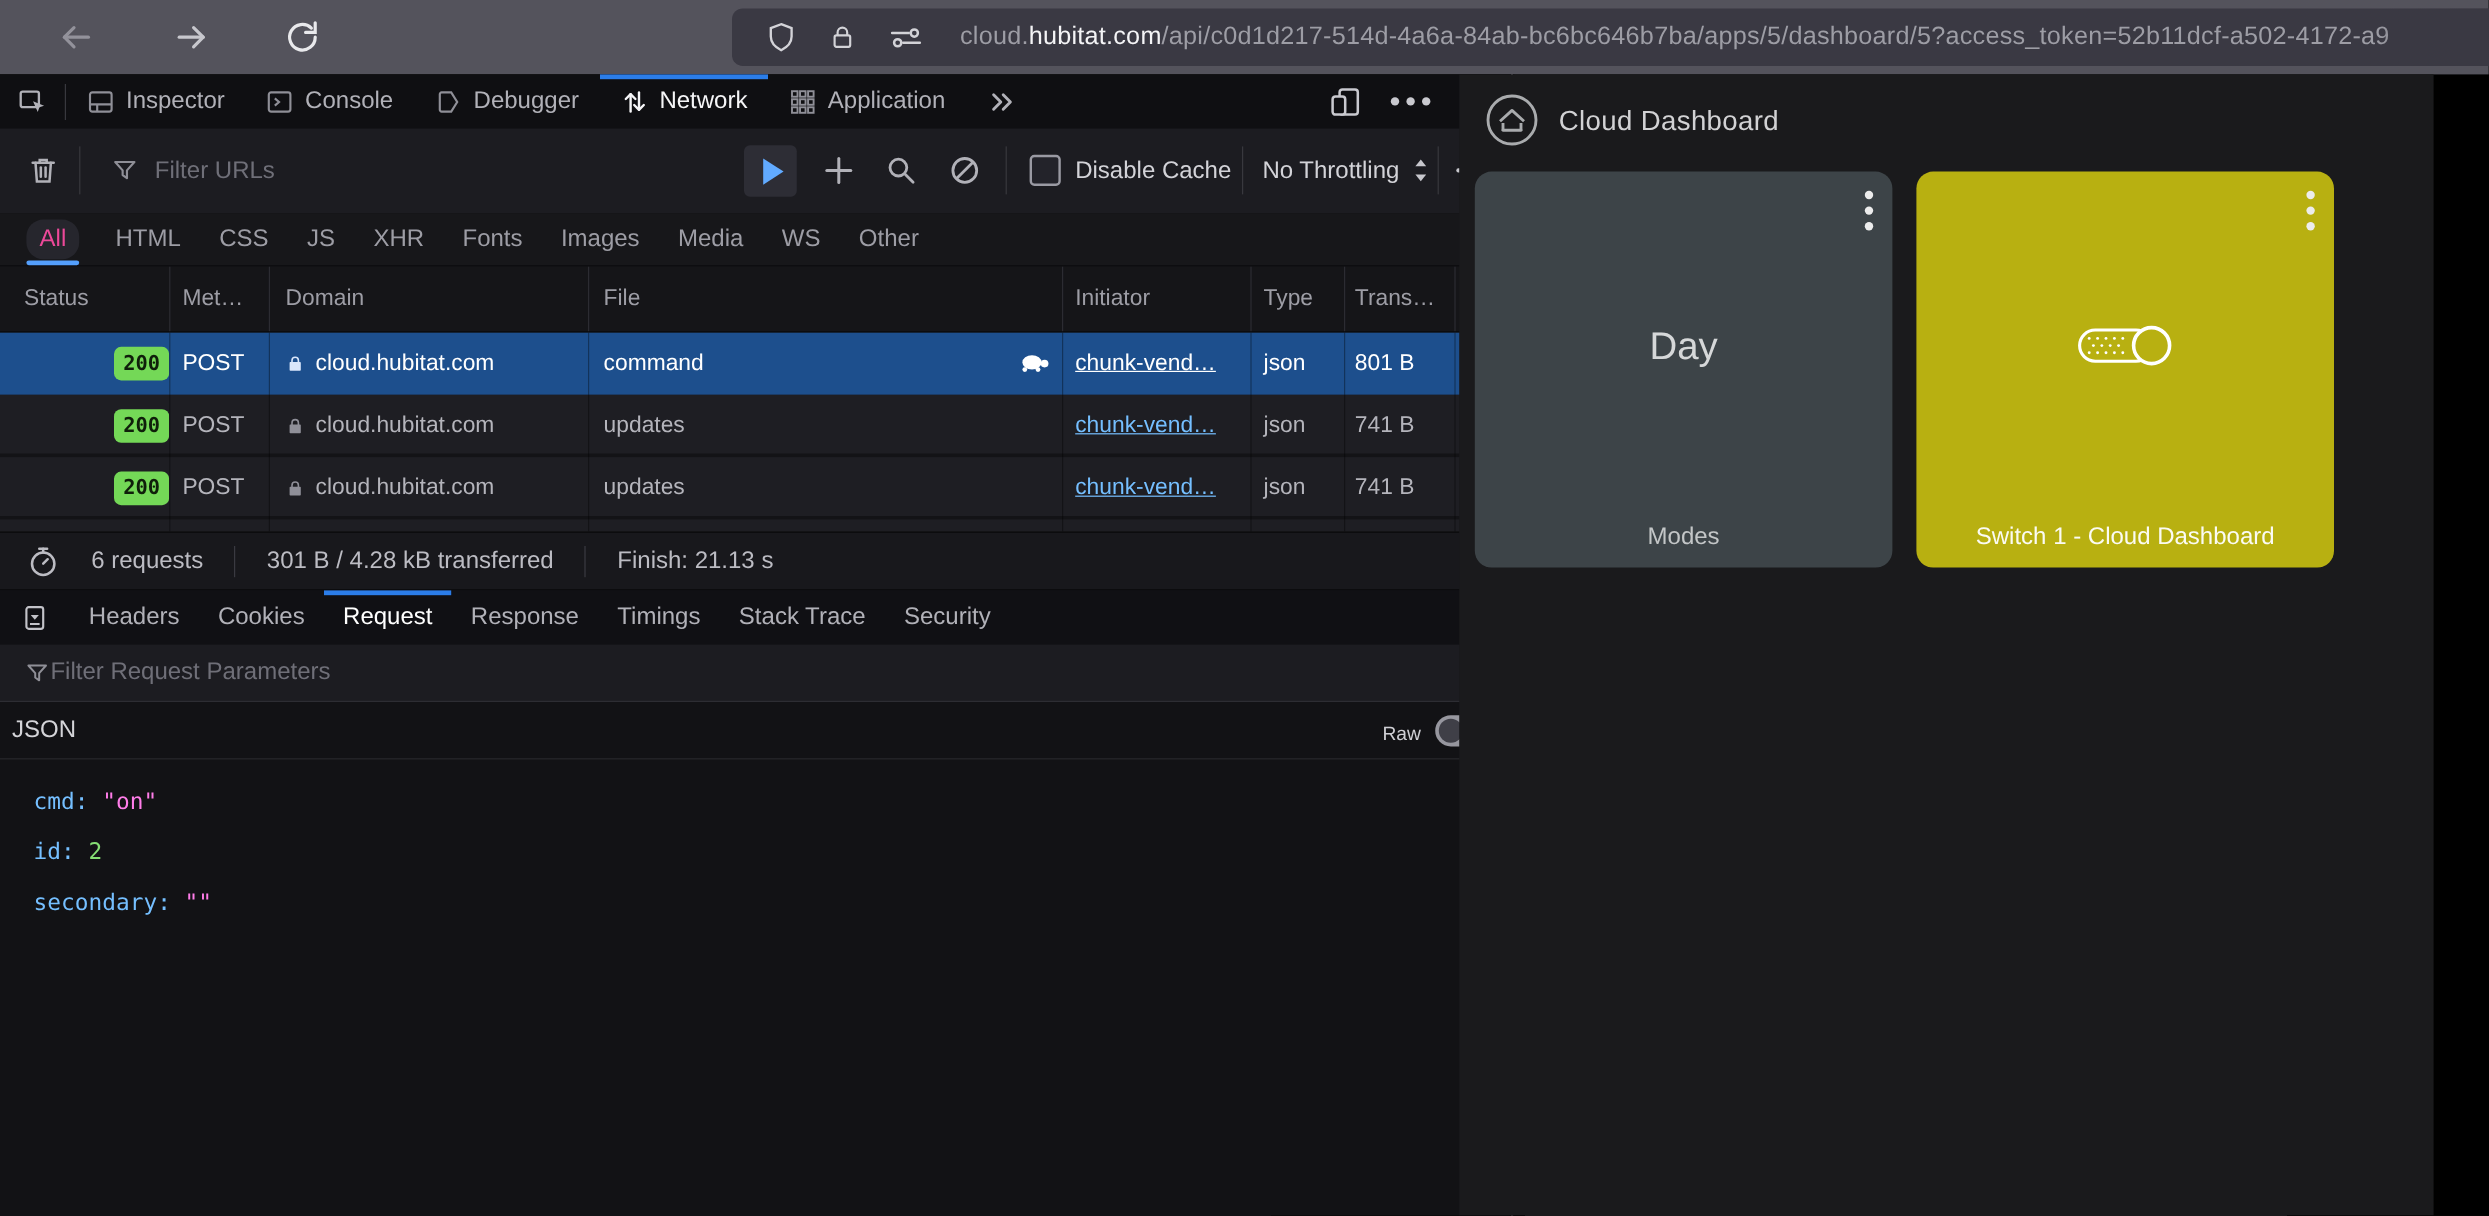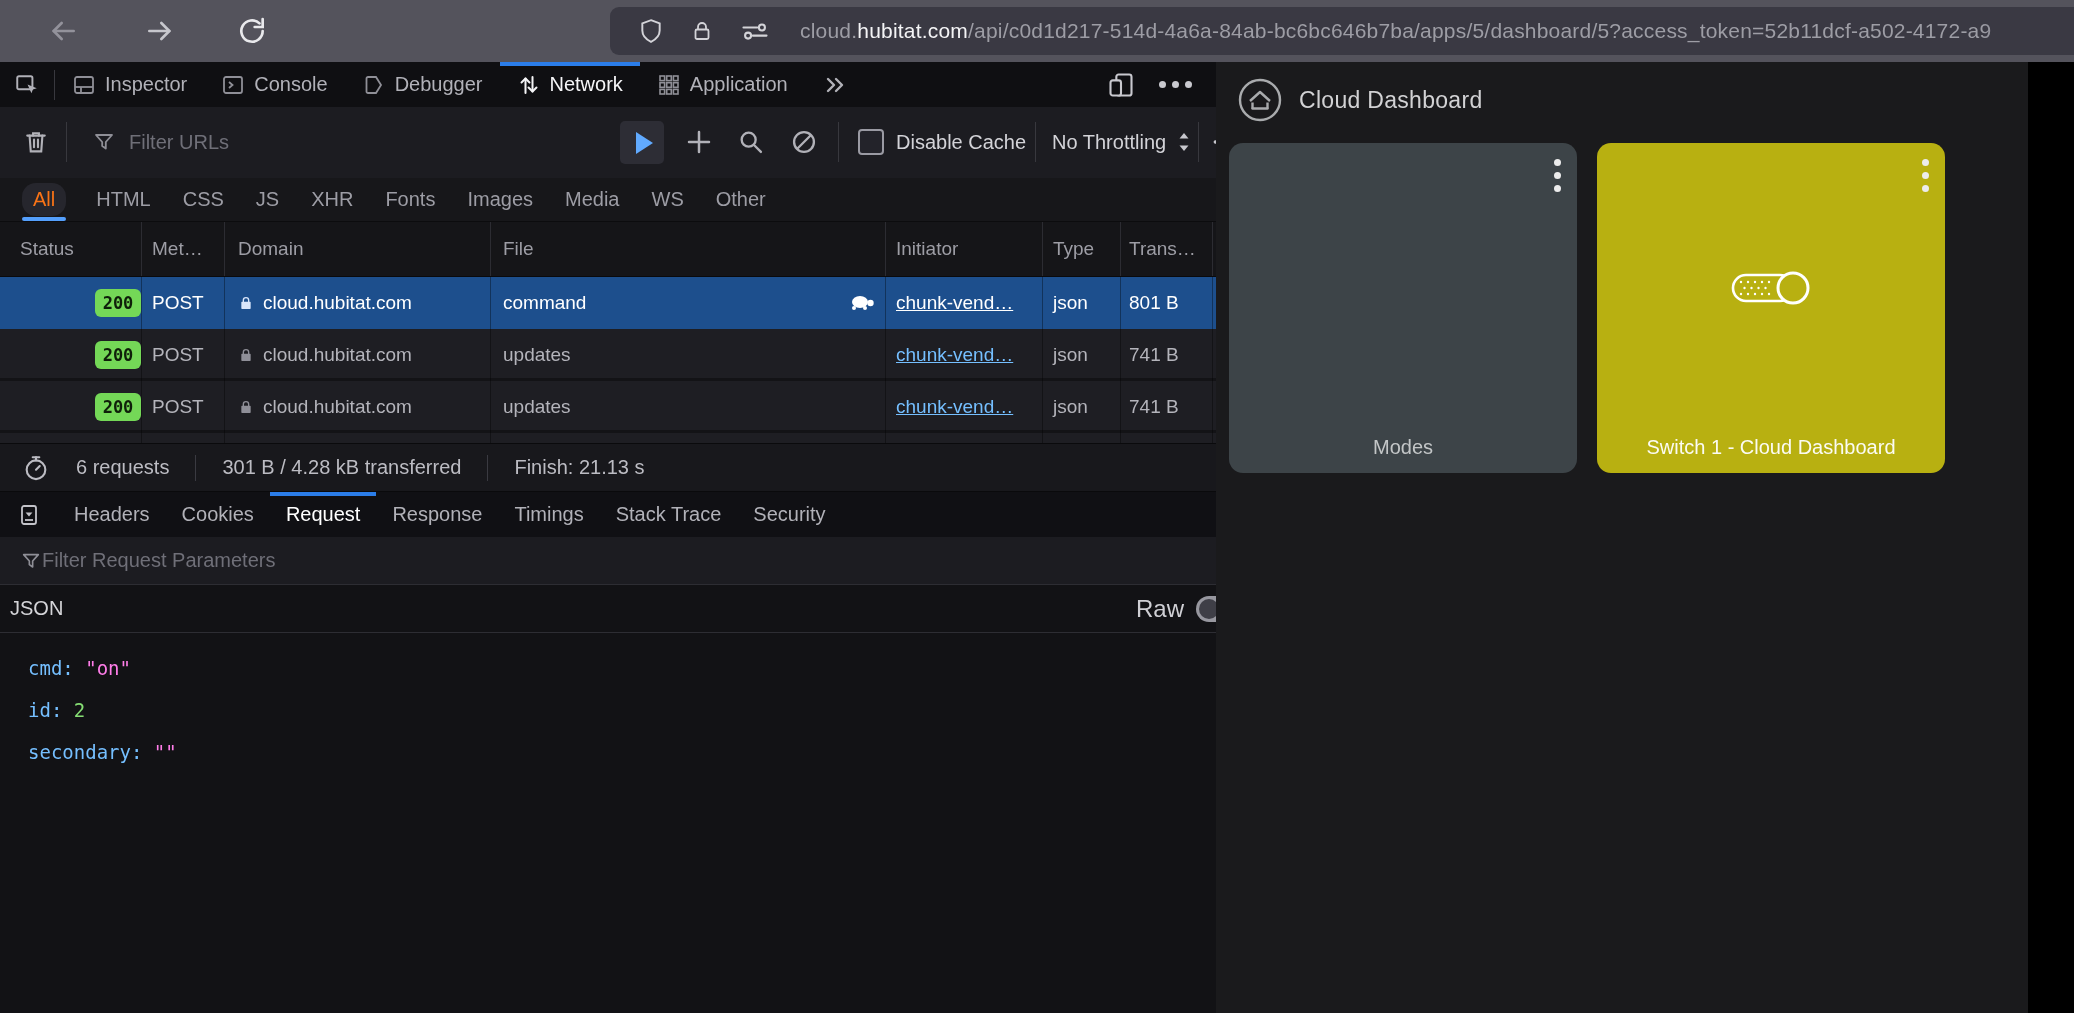--- a/index.html
+++ b/index.html
@@ -55,21 +55,21 @@
   .play-tri{width:0;height:0;border-left:17px solid #61aaff;border-top:11px solid transparent;border-bottom:11px solid transparent;margin-left:4px;}
   .checkbox{width:22px;height:22px;border:2px solid #9a9aa3;border-radius:4px;background:#23232a;}
   .nt-label{font-size:20px;color:#d3d3d8;margin-left:12px;}
   .throttle{font-size:20px;color:#d3d3d8;display:flex;align-items:center;gap:10px;}
 
   
   .net-filters{position:absolute;left:0;top:116px;width:1258px;height:44px;background:#17171a;
                display:flex;align-items:center;gap:28px;padding-left:22px;box-sizing:border-box;
                font-size:20px;color:#9d9da5;border-bottom:1px solid #0c0c0e;}
   .ftab{position:relative;padding:5px 2px;}
-  .ftab.active{color:#f97316;background:#26262d;border-radius:14px;padding:5px 11px;}
+  .ftab.active{color:#ec4899;background:#26262d;border-radius:14px;padding:5px 11px;}
   .ftab.active::after{content:"";position:absolute;left:0;right:0;bottom:-5px;height:4px;background:#549ffc;border-radius:2px;}
 
   
   .net-table{position:absolute;left:0;top:160px;width:1258px;height:221px;overflow:hidden;}
   .tgrid{display:grid;grid-template-columns:141px 83px 266px 395px 157px 78px 92px 1fr;}
   .thead{height:54px;background:#151518;color:#9d9da5;font-size:19px;border-bottom:1px solid #0a0a0c;}
   .thead .c{border-left:1px solid #2c2c32;}
   .thead .c:first-child{border-left:none;}
   .c{display:flex;align-items:center;padding-left:10px;overflow:hidden;white-space:nowrap;box-sizing:border-box;}
   .c-status{padding-left:20px;}
@@ -103,21 +103,21 @@
   .dtab.active::before{content:"";position:absolute;left:0;top:0;right:0;height:4px;background:#2b7de9;}
 
   
   .param-filter{position:absolute;left:0;top:475px;width:1258px;height:48px;background:#1c1c21;
                 display:flex;align-items:center;padding-left:20px;box-sizing:border-box;
                 color:#6f6f78;font-size:20px;border-bottom:1px solid #2d2d33;}
   .json-header{position:absolute;left:0;top:523px;width:1258px;height:48px;background:#121215;
                display:flex;align-items:center;justify-content:space-between;
                padding:0 14px 0 10px;box-sizing:border-box;border-bottom:1px solid #2d2d33;}
   .json-title{color:#d4d4d8;font-size:20px;}
-  .raw-wrap{display:flex;align-items:center;gap:12px;color:#cfcfd4;font-size:24px;margin-left:48px;}
+  .raw-wrap{display:flex;align-items:flex-end;gap:12px;color:#cfcfd4;font-size:16px;margin-left:48px;}
   .toggle{width:48px;height:26px;border-radius:13px;background:#97979f;position:relative;}
   .toggle .knob{position:absolute;left:3px;top:3px;width:20px;height:20px;border-radius:50%;background:#3f3f47;}
   .json-body{position:absolute;left:0;top:571px;width:1258px;height:380px;background:#121215;
              font-family:"DejaVu Sans Mono",monospace;font-size:19px;padding:14px 0 0 28px;box-sizing:border-box;}
   .jline{line-height:42px;white-space:pre;}
   .jkey{color:#75bfff;}
   .jstr{color:#ff7de9;}
   .jnum{color:#86de74;}
 
   
@@ -538,20 +538,23 @@
         </svg>
         <span class="page-title">Cloud Dashboard</span>
       </div>
 
       <div class="tile tile-mode">
         <span class="kebab">
             <i></i>
             <i></i>
             <i></i>
           </span>
+        <div class="tile-center">
+            <span class="tile-primary">Day</span>
+          </div>
         <div class="tile-label">Modes</div>
       </div>
 
       <div class="tile tile-switch">
         <span class="kebab">
             <i></i>
             <i></i>
             <i></i>
           </span>
         <div class="tile-center">

